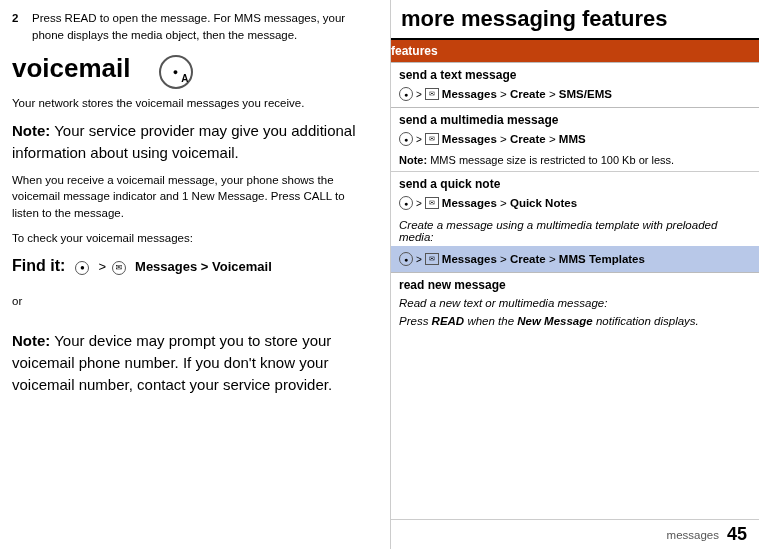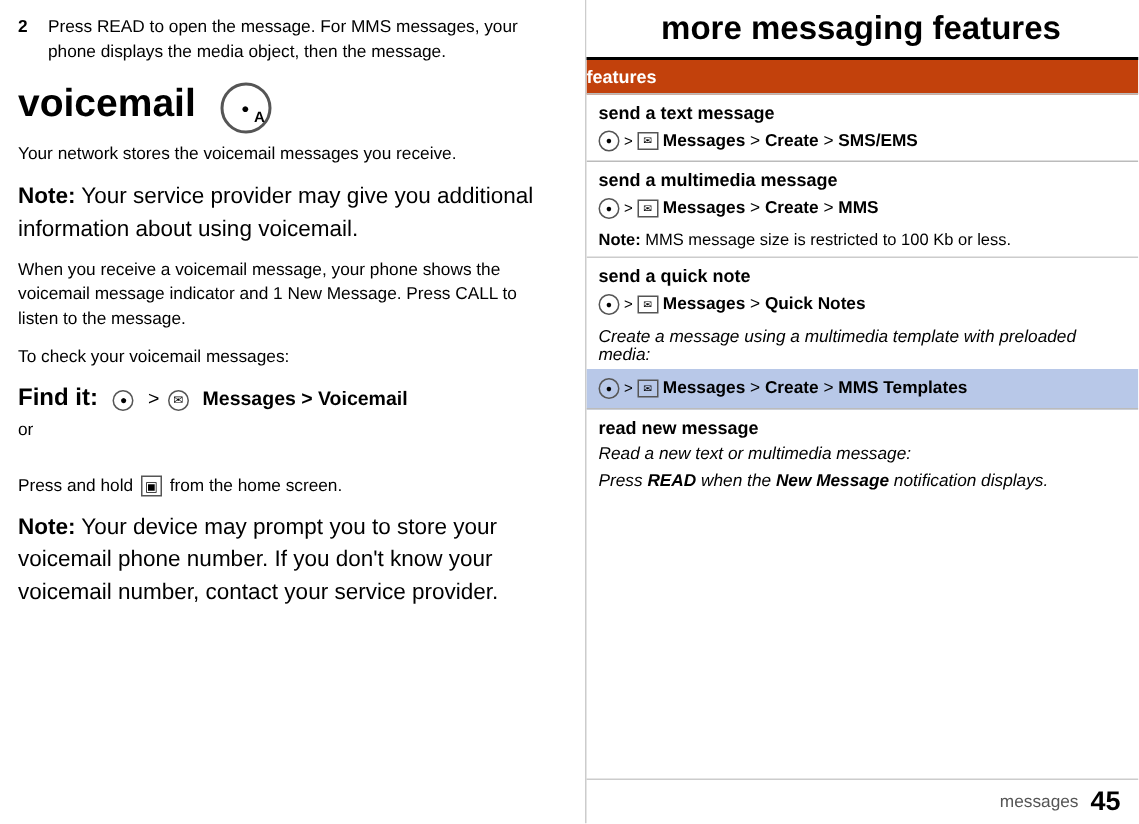--- a/index.html
+++ b/index.html
@@ -35,21 +35,21 @@
 
     .voicemail-section { margin-top: 4px; }
 
     .section-heading {
       font-size: 26px;
       font-weight: bold;
       line-height: 1.2;
       margin-bottom: 6px;
       display: flex;
       align-items: flex-start;
-      gap: 16px;
+      gap: 28px;
     }
 
     .voicemail-icon {
       width: 34px;
       height: 34px;
       border: 2px solid #555;
       border-radius: 50%;
       display: flex;
       align-items: center;
       justify-content: center;
@@ -68,21 +68,21 @@
       font-weight: bold;
     }
 
     .body-text { margin-bottom: 8px; font-size: 11.5px; line-height: 1.45; }
     .note-text { margin-bottom: 8px; font-size: 15px; line-height: 1.45; }
     .note-text strong { font-weight: bold; }
 
     .find-it {
       font-size: 16px;
       font-weight: bold;
-      margin-bottom: 2px;
+      margin-bottom: 16px;
     }
     .find-it .inline-icon {
       display: inline-flex;
       align-items: center;
       justify-content: center;
       width: 14px;
       height: 14px;
       border: 1.5px solid #555;
       border-radius: 50%;
       font-size: 8px;
@@ -128,21 +128,20 @@
 
     .right-header {
       background: #fff;
       padding: 6px 12px 6px 10px;
       border-bottom: 2px solid #000;
     }
     .right-header h1 {
       font-size: 22px;
       font-weight: bold;
       color: #000;
-      text-align: center;
     }
 
     .features-table {
       width: 100%;
       border-collapse: collapse;
       font-size: 11.5px;
     }
 
     .features-table .section-row td {
       background: #c2410c;
@@ -257,23 +256,20 @@
       <span>Find it:</span>
       <span style="font-size:13px;font-weight:normal;">
         &nbsp;<span class="inline-icon">●</span>
         &nbsp;&gt;&nbsp;<span class="inline-icon">✉</span>
         &nbsp;<span style="font-weight:bold;">Messages &gt; Voicemail</span>
       </span>
     </div>
 
     <p class="or-line">or</p>
 
-    <p class="press-hold">
-      Press and hold <span class="home-key">▣</span> from the home screen.
-    </p>
 
     <p class="note-text">
       <strong>Note:</strong><span> Your device may prompt you to store your voicemail phone number. If you don't know your voicemail number, contact your service provider.</span>
     </p>
   </div>
 
 </div>
 
 <div class="right-col">
   <div class="right-header">

